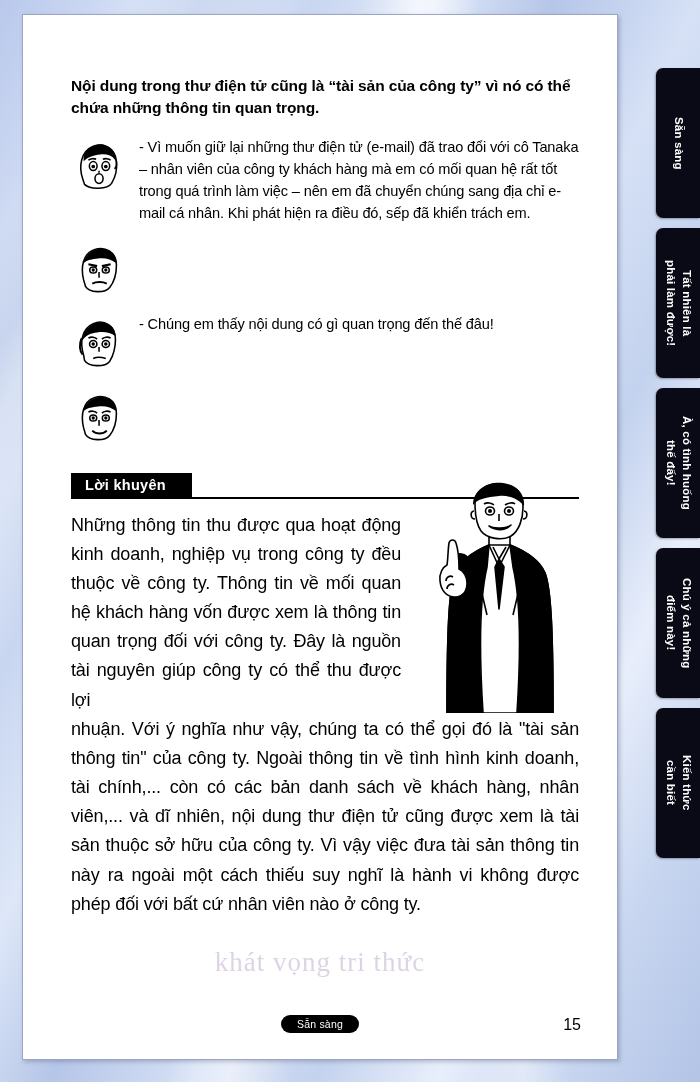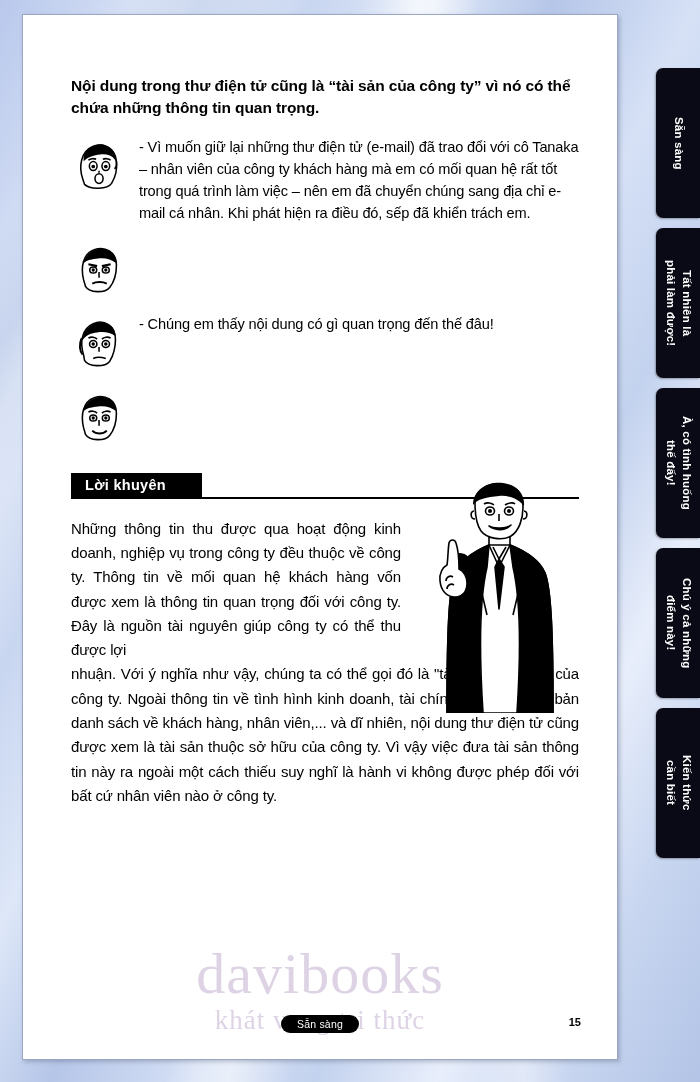--- a/index.html
+++ b/index.html
@@ -73,35 +73,35 @@
     color: #000;
     letter-spacing: -0.15px;
   }
 
   
   .advice-wrap { margin-top: 26px; position: relative; }
   .advice-title-bar {
     background: #000;
     color: #fff;
     display: inline-block;
-    padding: 4px 36px 4px 14px;
+    padding: 4px 26px 4px 14px;
     font-size: 14.5px;
     font-weight: bold;
     letter-spacing: .3px;
   }
   .advice-rule {
     border-top: 2px solid #000;
     margin-top: 0px;
   }
   .advice-body {
-    font-size: 15px;
+    font-size: 18px;
     line-height: 1.62;
     color: #000;
     letter-spacing: -0.15px;
-    margin-top: 18px;
+    margin-top: 12px;
     text-align: justify;
   }
   .advice-body .wrap-col {
     width: 330px;
   }
   .businessman {
     position: absolute;
     right: -6px; top: 8px;
     width: 176px; height: 232px;
   }
@@ -143,23 +143,22 @@
     color: #fff;
     font-size: 10.5px;
     padding: 3px 16px;
     border-radius: 10px;
     letter-spacing: .2px;
   }
   .footer-page {
     position: absolute;
     right: 36px;
     top: 1px;
-    font-size: 11px;
+    font-size: 16px;
     color: #000;
-    font-weight: bold;
   }
 
   
   .tabs {
     position: absolute;
     right: 0; top: 68px;
     width: 44px;
   }
   .tab {
     width: 44px;
@@ -323,21 +322,20 @@
 
       <div class="advice-body">
         <div class="wrap-col">Những thông tin thu được qua hoạt động kinh doanh, nghiệp vụ trong công ty đều thuộc về công ty. Thông tin về mối quan hệ khách hàng vốn được xem là thông tin quan trọng đối với công ty. Đây là nguồn tài nguyên giúp công ty có thể thu được lợi</div>
         <div>nhuận. Với ý nghĩa như vậy, chúng ta có thể gọi đó là "tài sản thông tin" của công ty. Ngoài thông tin về tình hình kinh doanh, tài chính,... còn có các bản danh sách về khách hàng, nhân viên,... và dĩ nhiên, nội dung thư điện tử cũng được xem là tài sản thuộc sở hữu của công ty. Vì vậy việc đưa tài sản thông tin này ra ngoài một cách thiếu suy nghĩ là hành vi không được phép đối với bất cứ nhân viên nào ở công ty.</div>
       </div>
     </div>
 
   </div>
 
   <div class="watermark">
-    <div class="w1">davibooks</div>
     <div class="w2">khát vọng tri thức</div>
   </div>
 
   <div class="footer">
     <div class="footer-pill">Sẵn sàng</div>
     <div class="footer-page">15</div>
   </div>
 </div>
 
 <div class="tabs">

